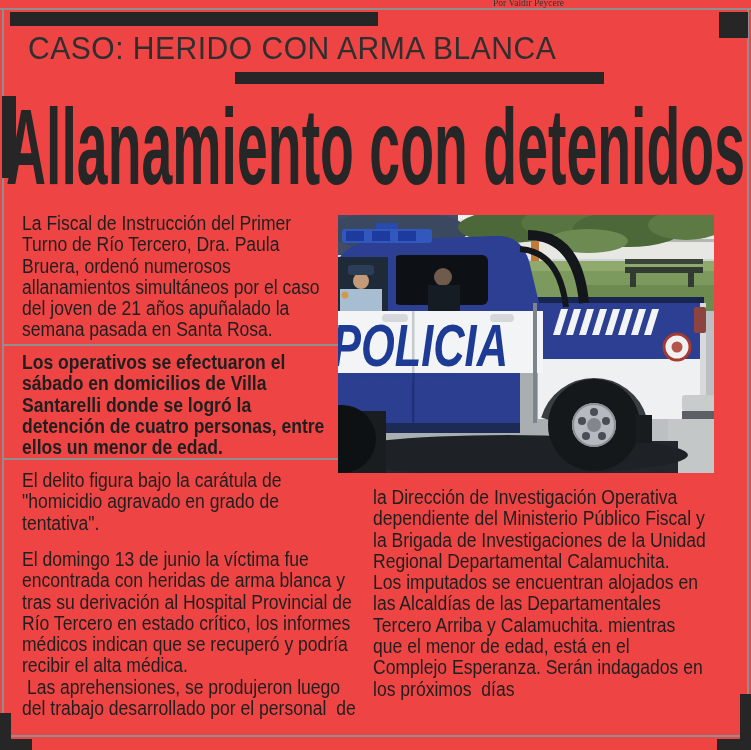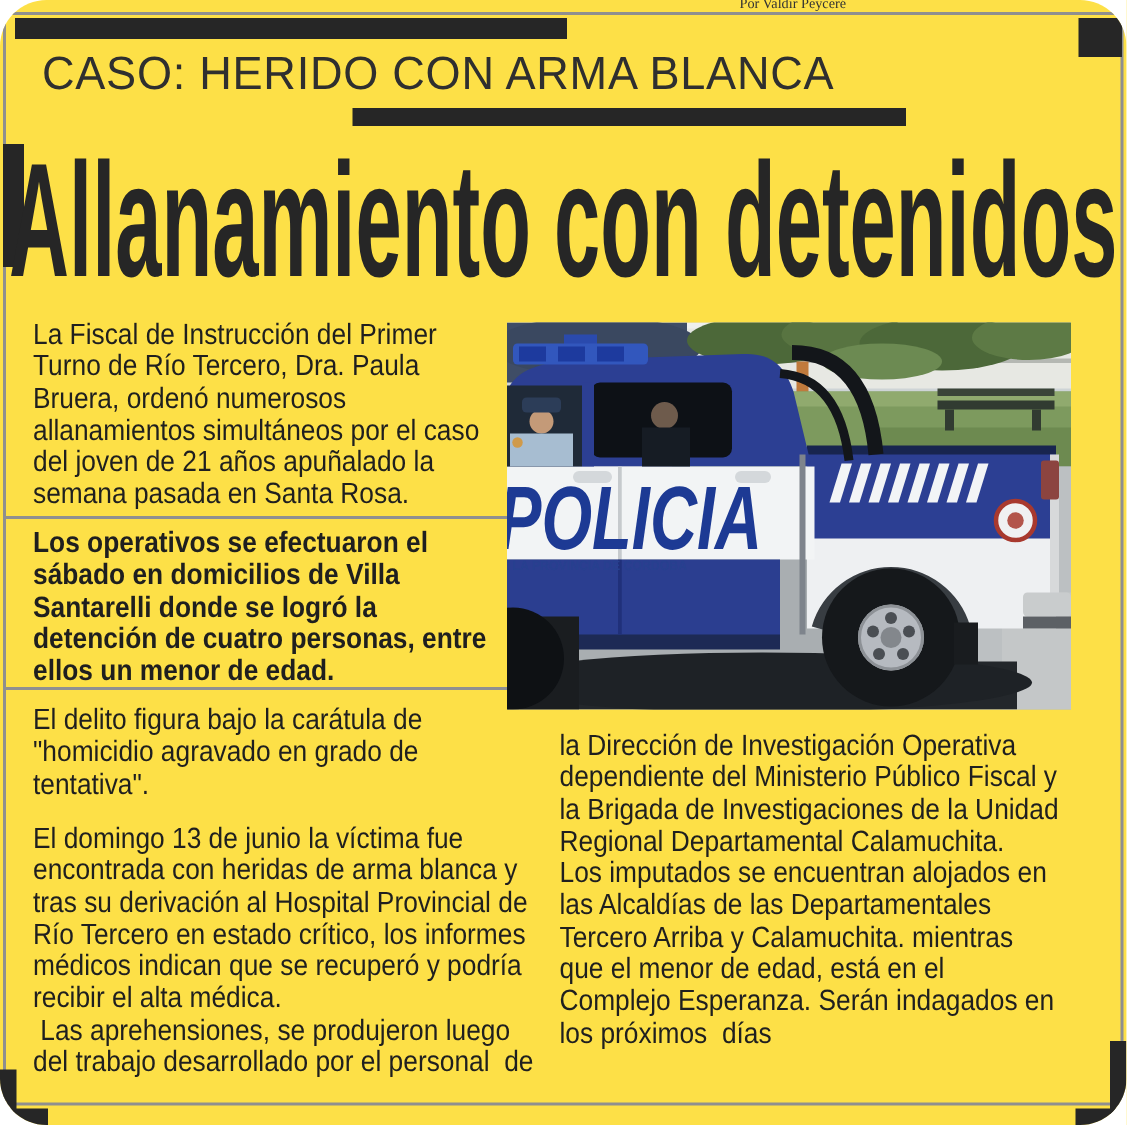--- a/index.html
+++ b/index.html
@@ -1,18 +1,18 @@
 <!DOCTYPE html>
 <html><head>
 <meta charset="utf-8">
 <style>
   html,body{margin:0;padding:0;background:#ffffff;}
   #page{
-    position:relative;width:751px;height:750px;background:#fde047;
-    font-family:"Liberation Sans",sans-serif;overflow:hidden;border-radius:31px;
+    position:relative;width:751px;height:750px;background:#ef4444;
+    font-family:"Liberation Sans",sans-serif;overflow:hidden;
   }
   .abs{position:absolute;}
   .ink{background:#262626;}
   .frameline{background:#8f8f8f;}
   .byline{
     font-family:"Liberation Serif",serif;font-size:9.5px;line-height:11px;color:#333333;
   }
   .kicker{
     font-size:31px;line-height:31px;color:#2f2f2f;letter-spacing:0.5px;white-space:nowrap;
     transform:scaleX(0.97);transform-origin:left top;

